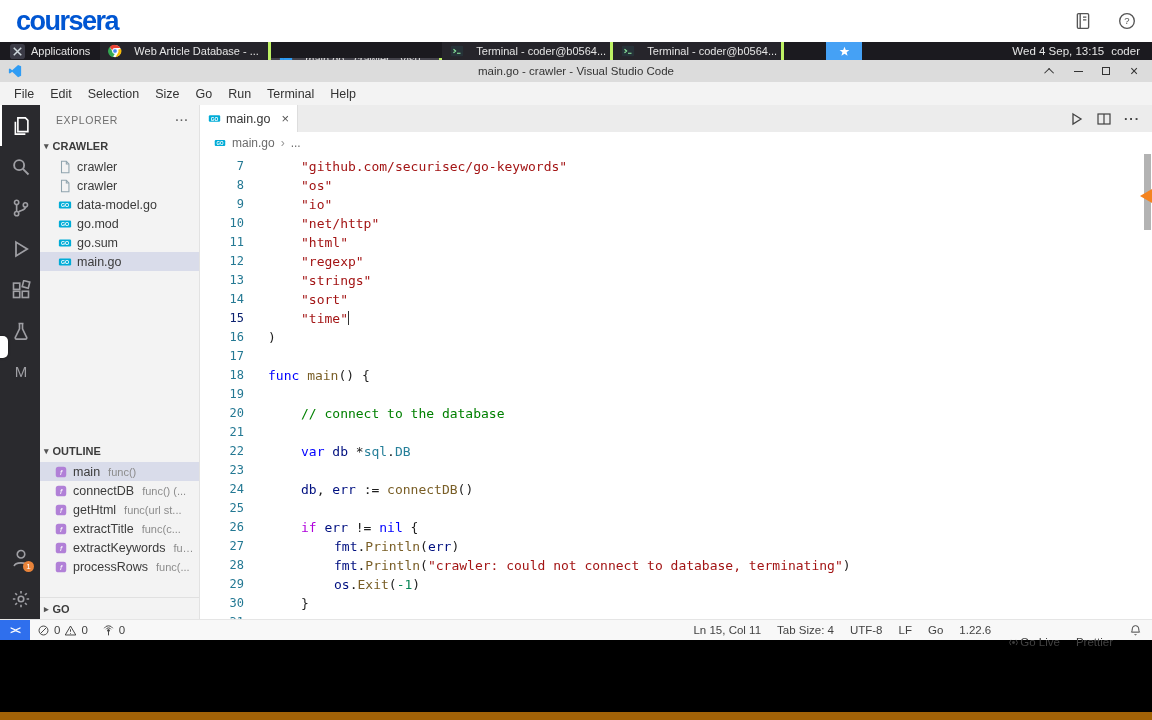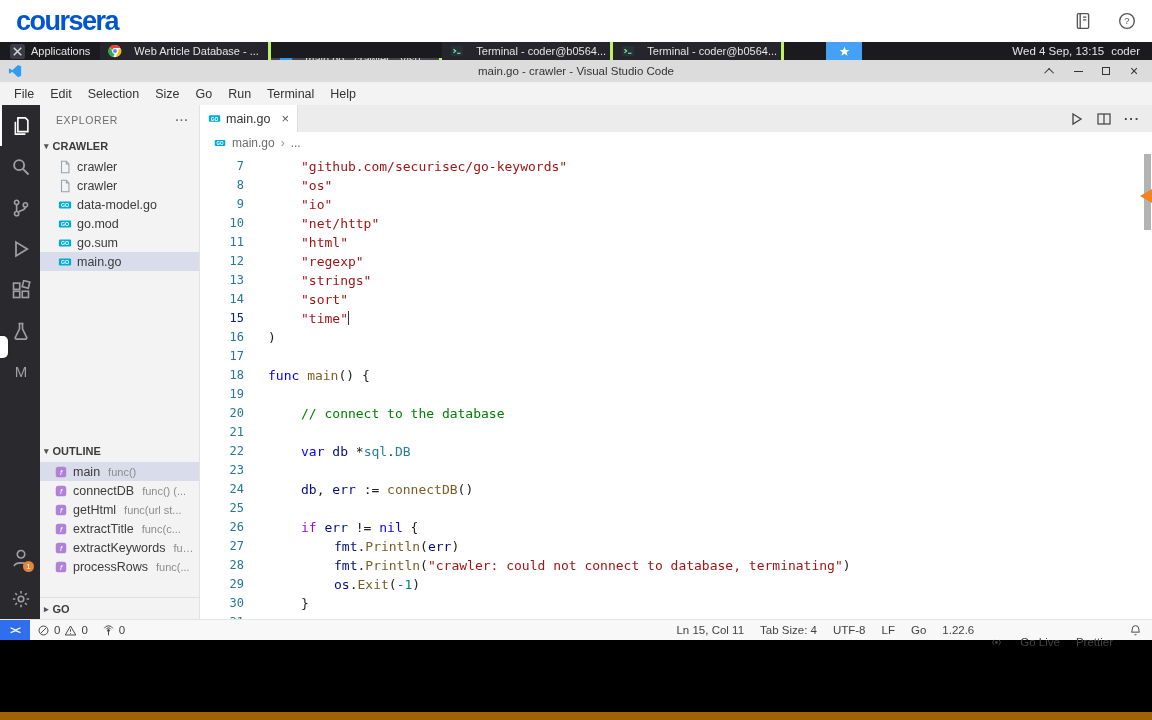--- a/index.html
+++ b/index.html
@@ -95,21 +95,21 @@
   .scroll-marker { position:absolute; top:84px; right:0; width:0; height:0; border-top:7px solid transparent; border-bottom:7px solid transparent; border-right:12px solid #f4831f; }
 
   
   .statusbar { height:21px; flex:none; background:#f8f8f8; border-top:1px solid #e5e5e5; display:flex; align-items:stretch; font-size:11.5px; color:#424242; }
   .remote { width:30px; background:#2f6fed; color:#fff; display:flex; align-items:center; justify-content:center; font-size:10px; font-weight:bold; letter-spacing:-1px; }
   .sb-group { display:flex; align-items:center; gap:4px; padding:0 7px; }
   .sbi { width:13px; height:13px; display:inline-flex; }
   .sbi svg { width:13px; height:13px; }
   .sb-right { margin-left:auto; display:flex; align-items:center; gap:16px; padding-right:10px; }
   .sb-right > span { white-space:nowrap; }
-  .golive, .prettier { display:inline-flex; align-items:center; gap:17px;margin-top:24px; }
+  .golive, .prettier { display:inline-flex; align-items:center; gap:0;margin-top:24px; }
 
   .black-footer { height:72px; background:#000; }
 
   
   .panel-handle { position:absolute; left:0; top:336px; width:8px; height:22px; background:#fff; border-radius:0 5px 5px 0; box-shadow:0 0 3px rgba(0,0,0,.4); }
 </style>
 </head>
 <body>
 
 <div class="screen">

